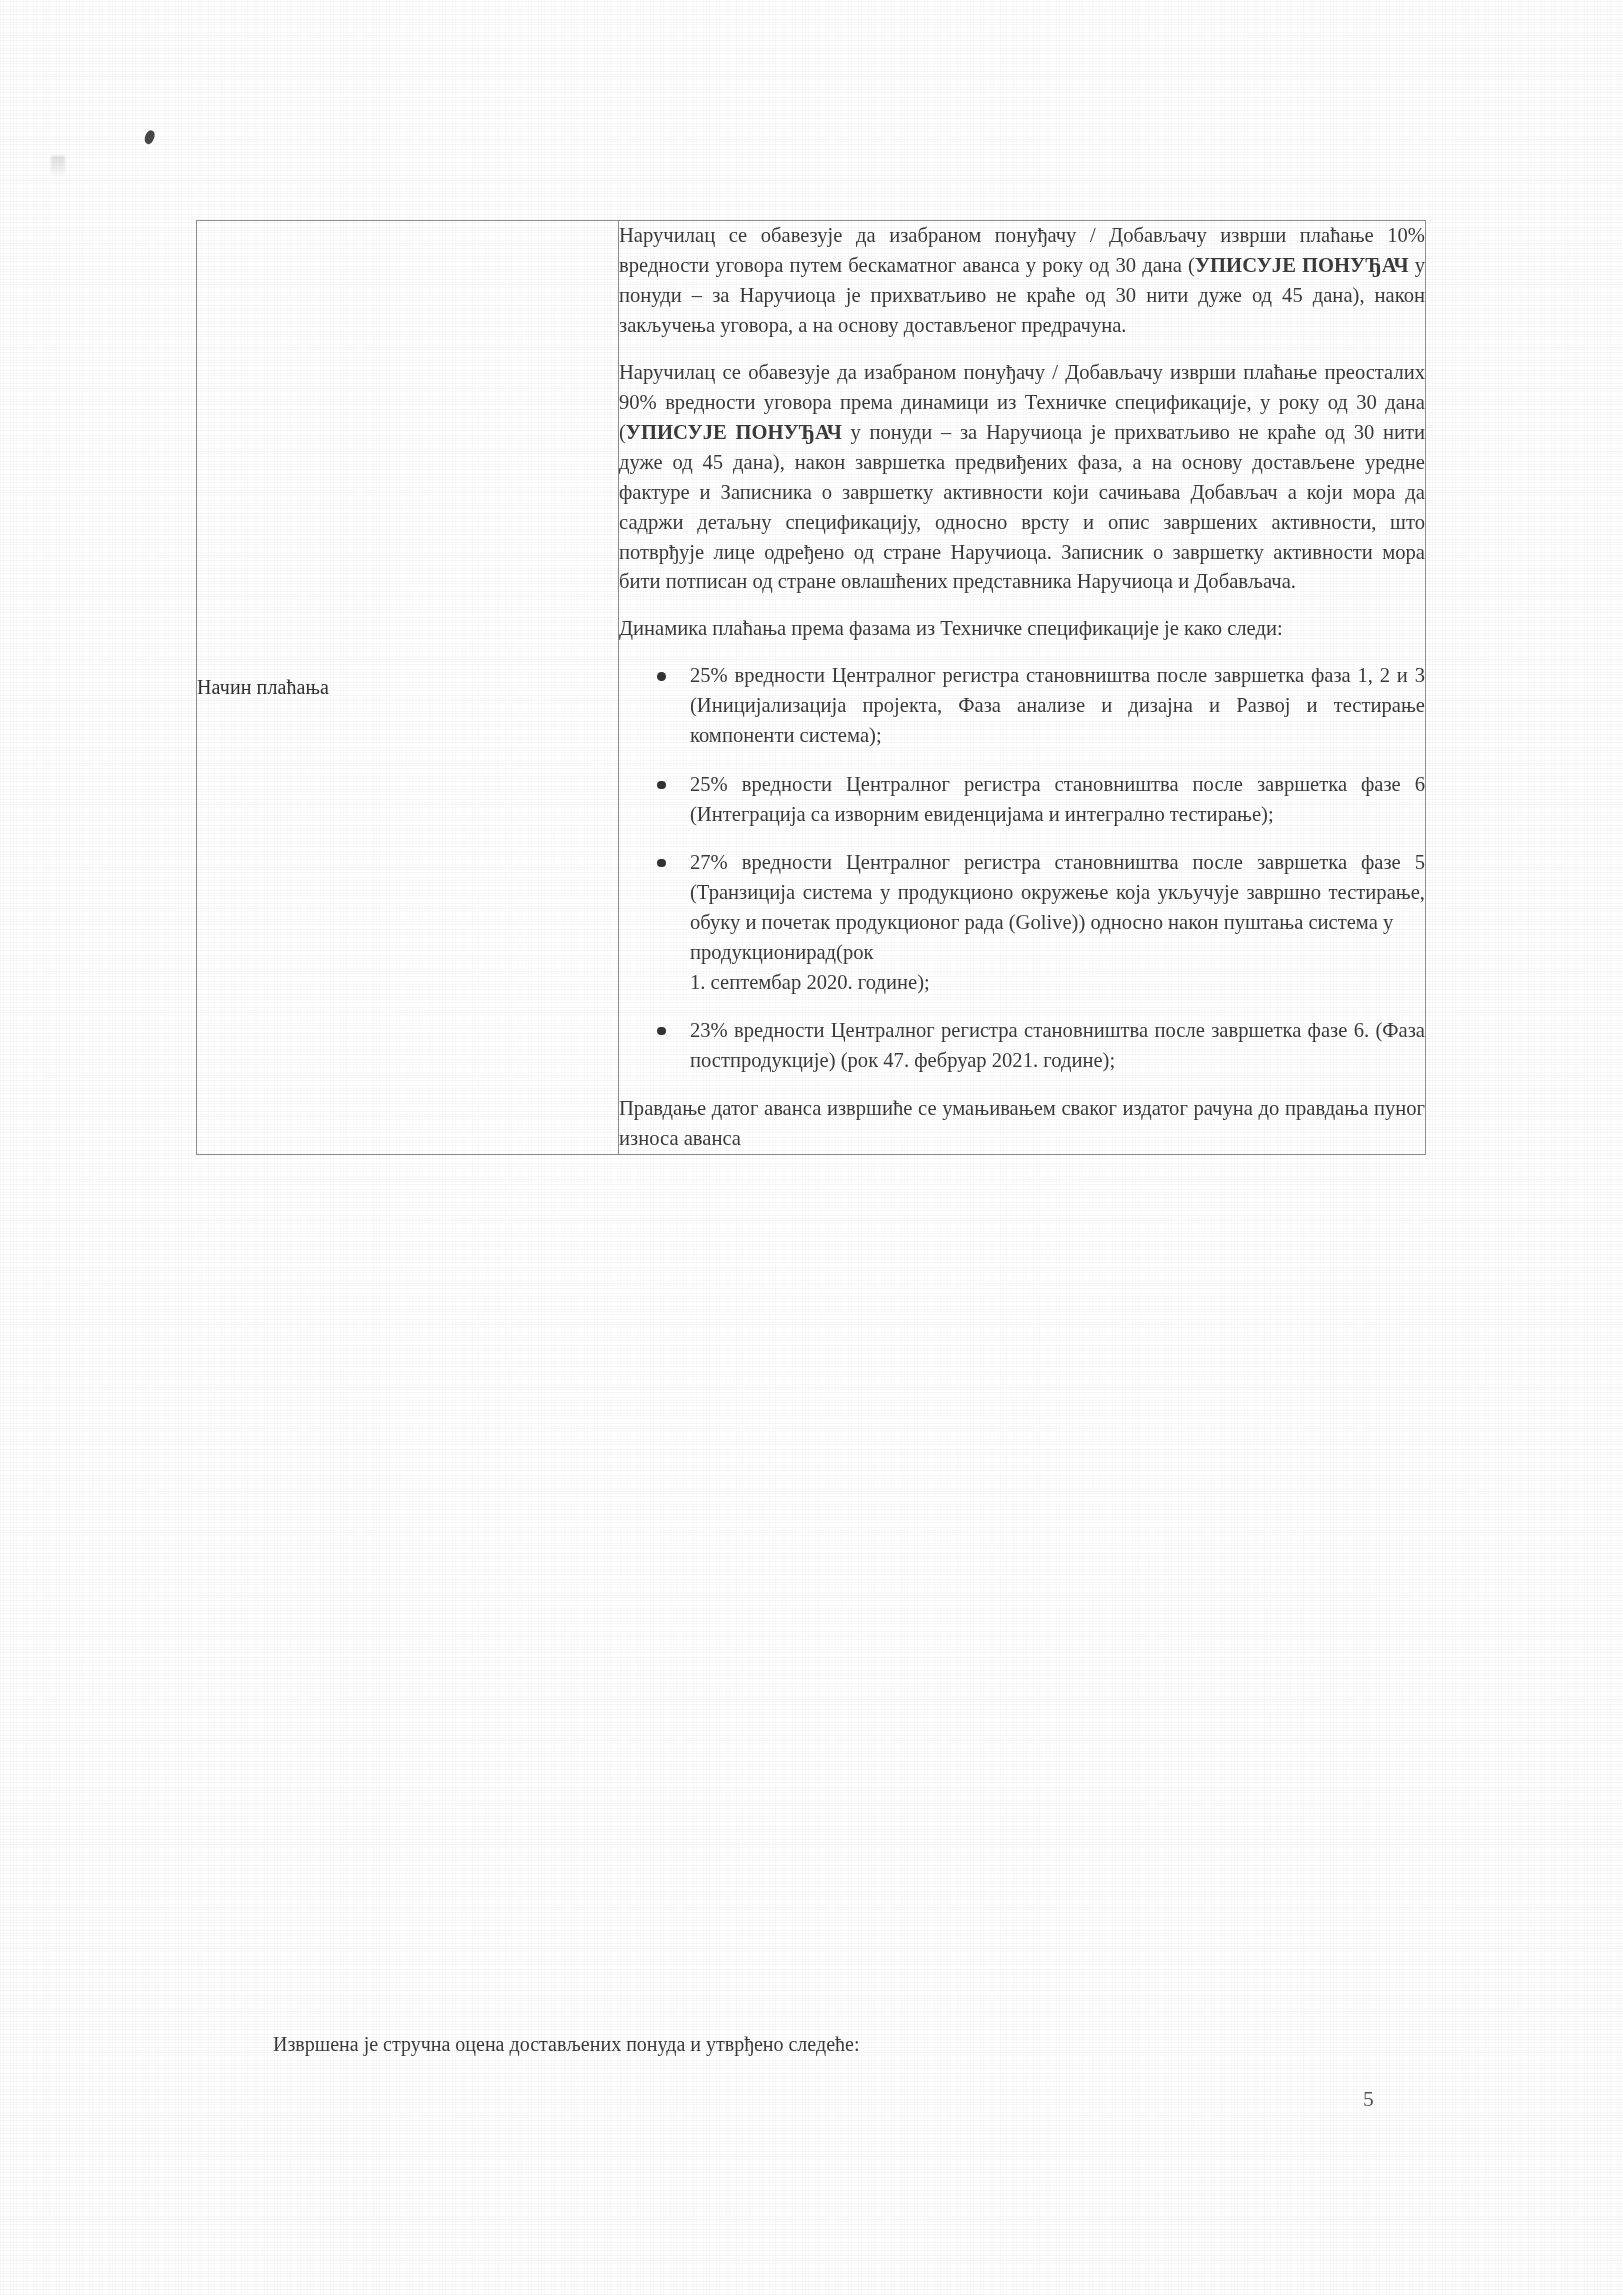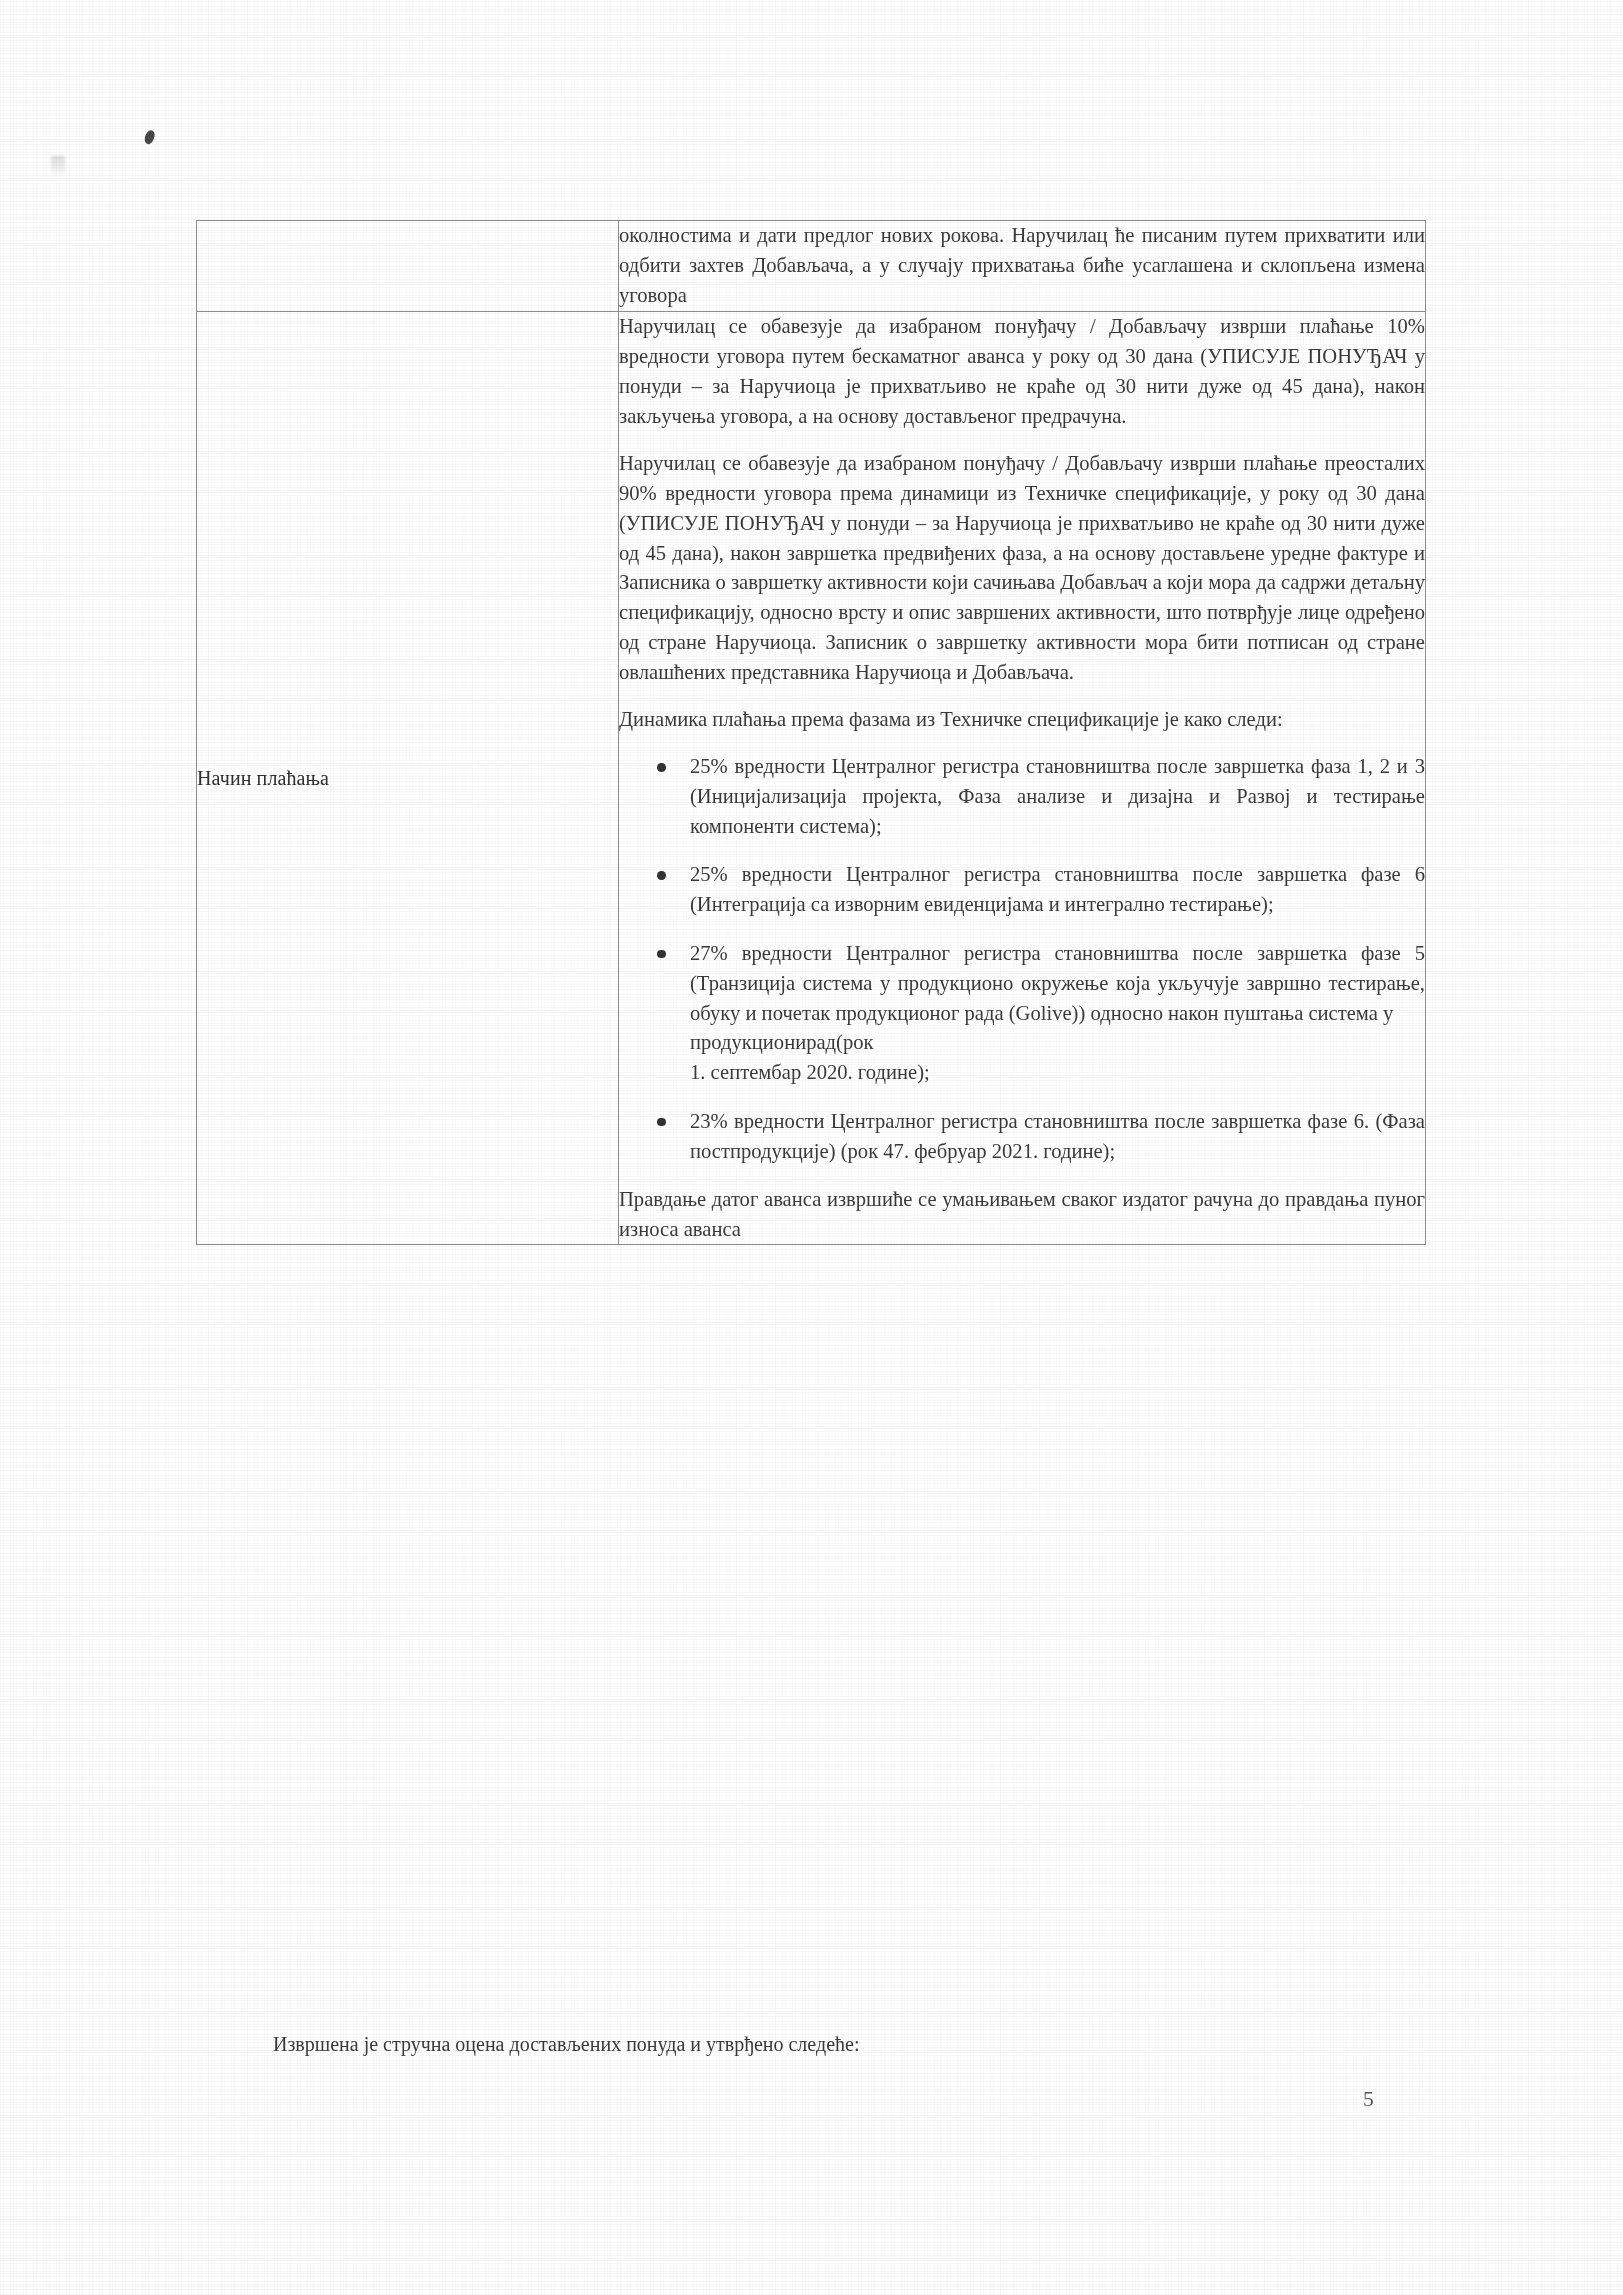--- a/index.html
+++ b/index.html
@@ -83,21 +83,21 @@
     text-justify: inter-word;
     color: #3a3a3a;
   }
 
   .value-cell p {
     margin: 0 0 17px 0;
   }
   .value-cell p:last-child { margin-bottom: 0; }
   .value-cell p.tight { margin-bottom: 0; }
 
-  .bold { font-weight: normal; }
+  .bold { font-weight: bold; }
 
   ul.phase-list {
     list-style: none;
     margin: 0 0 18px 0;
     padding: 0;
   }
   ul.phase-list li {
     position: relative;
     margin: 0 0 18.3px 0;
     padding-left: 71px;
@@ -158,28 +158,20 @@
   <div class="speck speck-top"></div>
   <div class="smudge"></div>
 
   <table class="doc-table">
     <colgroup>
       <col class="col-label">
       <col class="col-value">
     </colgroup>
     <tbody>
 
-      <tr>
-        <td class="label-cell">
-          <span></span>
-        </td>
-        <td class="value-cell">
-          <p class="tight">околностима и дати предлог нових рокова. Наручилац ће писаним путем прихватити или одбити захтев Добављача, а у случају прихватања биће усаглашена и склопљена измена уговора</p>
-        </td>
-      </tr>
 
 
       <tr>
         <td class="label-cell mid">
           <span>Начин плаћања</span>
         </td>
         <td class="value-cell">
 
           <p><span>Наручилац се обавезује да изабраном понуђачу / Добављачу изврши плаћање 10% вредности уговора путем бескаматног аванса у року од 30 дана (</span><span class="bold">УПИСУЈЕ ПОНУЂАЧ</span><span> у понуди – за Наручиоца је прихватљиво не краће од 30 нити дуже од 45 дана), након закључења уговора, а на основу достављеног предрачуна.</span></p>
 

